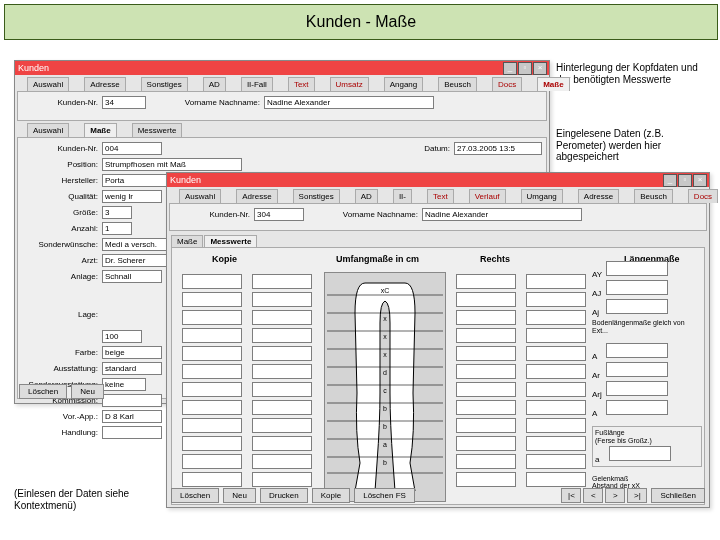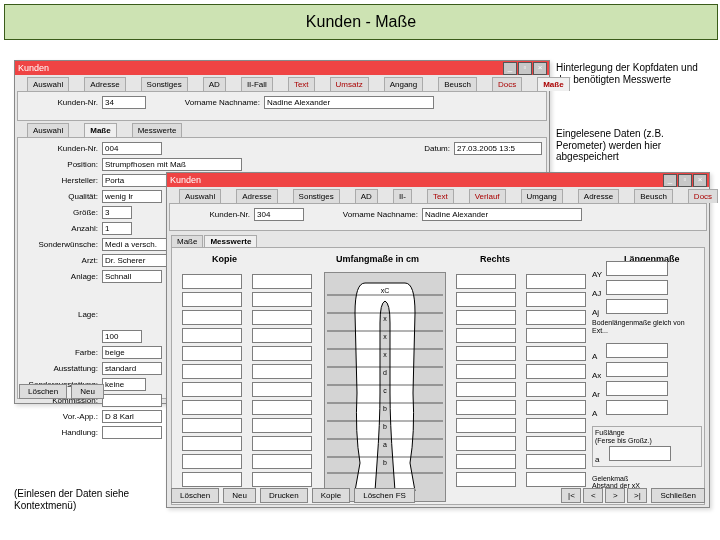--- a/index.html
+++ b/index.html
@@ -297,22 +297,22 @@
 
     <div class="rcol">
       <div class="sec">
         <div><span class="rlabel">AY</span><span class="mf"></span></div>
         <div><span class="rlabel">AJ</span><span class="mf"></span></div>
         <div><span class="rlabel">Aj</span><span class="mf"></span></div>
         <div style="font-size:7px;line-height:1.1;margin-top:2px">Bodenlängenmaße gleich von Ext...</div>
       </div>
       <div class="sec">
         <div><span class="rlabel">A</span><span class="mf"></span></div>
-        <div><span class="rlabel">Ax</span><span class="mf"></span></div>
         <div><span class="rlabel">Ar</span><span class="mf"></span></div>
+        <div><span class="rlabel">Arj</span><span class="mf"></span></div>
         <div><span class="rlabel">A</span><span class="mf"></span></div>
       </div>
       <div class="sec" style="border:1px solid #aaa;padding:2px">
         <div style="font-size:7px;line-height:1.1;white-space:pre">Fußlänge
 (Ferse bis Großz.)</div>
         <div><span class="rlabel">a</span><span class="mf"></span></div>
       </div>
       <div class="sec" style="font-size:7px">
         <div style="white-space:pre;line-height:1.1">Gelenkmaß
 Abstand der xX</div>

